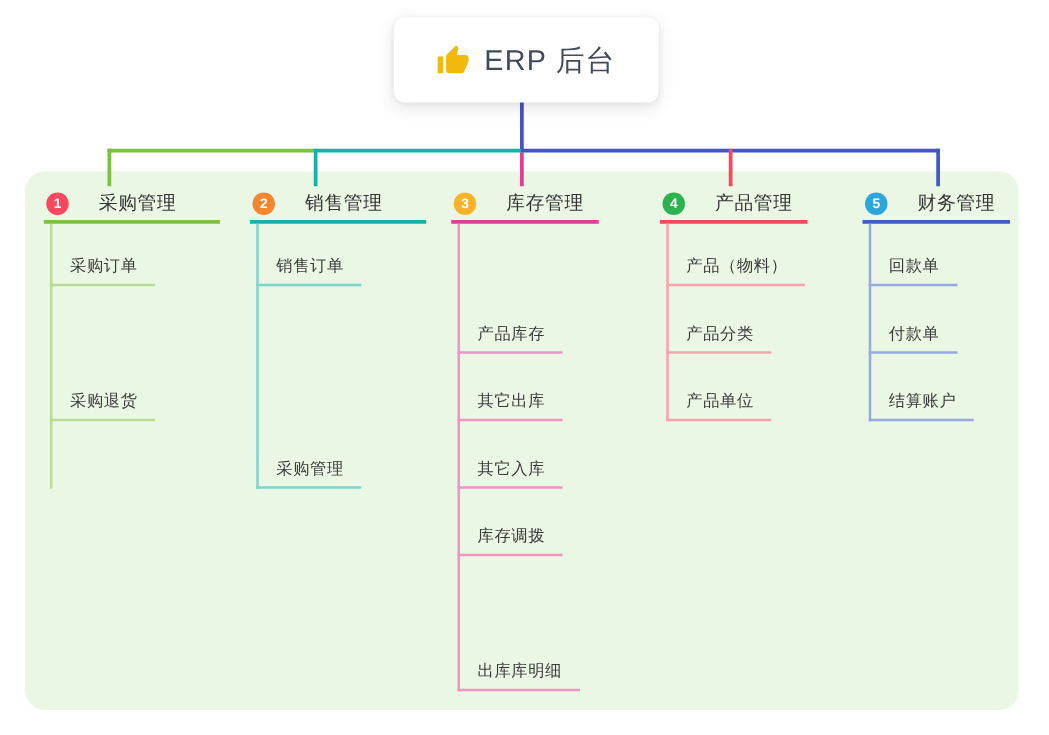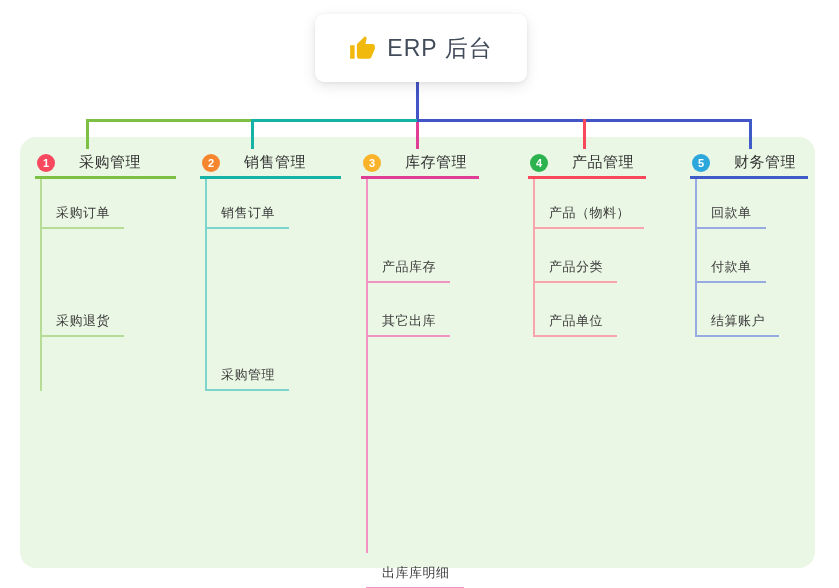--- a/index.html
+++ b/index.html
@@ -55,21 +55,21 @@
   .b1 .stem,.b2 .stem{height:212px;}
   .b3 .stem{height:374px;}
   .b4 .stem,.b5 .stem{height:158px;}
   .sub{
     position:absolute;left:5px;white-space:nowrap;
     font-size:13px;color:#3a3a3a;line-height:17px;
     padding:0 14px 6px 16px;border-bottom:2px solid var(--light);
     cursor:pointer;letter-spacing:0.5px;
   }
   .s0{top:55px;}.s1{top:109px;}.s2{top:163px;}.s3{top:217px;}
-  .s4{top:271px;}.s5{top:325px;}.s6{top:379px;margin-top:36px;}
+  .s4{top:271px;}.s5{top:325px;}.s6{top:379px;}
 </style>
 </head>
 <body>
 
 <div class="canvas">
 
   <div class="panel" style="background: rgb(234, 247, 228);"></div>
 
   <div class="conn v-root" style="background: rgb(66, 84, 198);"></div>
   <div class="conn hseg h1" style="background: rgb(124, 193, 67);"></div>
@@ -109,20 +109,22 @@
   </div>
 
   <div class="branch b3" style="--main: #e03d96; --light: #f194c4; --badge: #f9b32b;">
     <div class="bheader">
       <span class="badge">3</span>
       <span class="blabel">库存管理</span>
     </div>
     <div class="stem"></div>
     <div class="sub s1">产品库存</div>
     <div class="sub s2">其它出库</div>
+    <div class="sub s3">其它入库</div>
+    <div class="sub s4">库存调拨</div>
     <div class="sub s6">出库库明细</div>
   </div>
 
   <div class="branch b4" style="--main: #f8495c; --light: #f9a3ad; --badge: #2cb24e;">
     <div class="bheader">
       <span class="badge">4</span>
       <span class="blabel">产品管理</span>
     </div>
     <div class="stem"></div>
     <div class="sub s0">产品（物料）</div>

